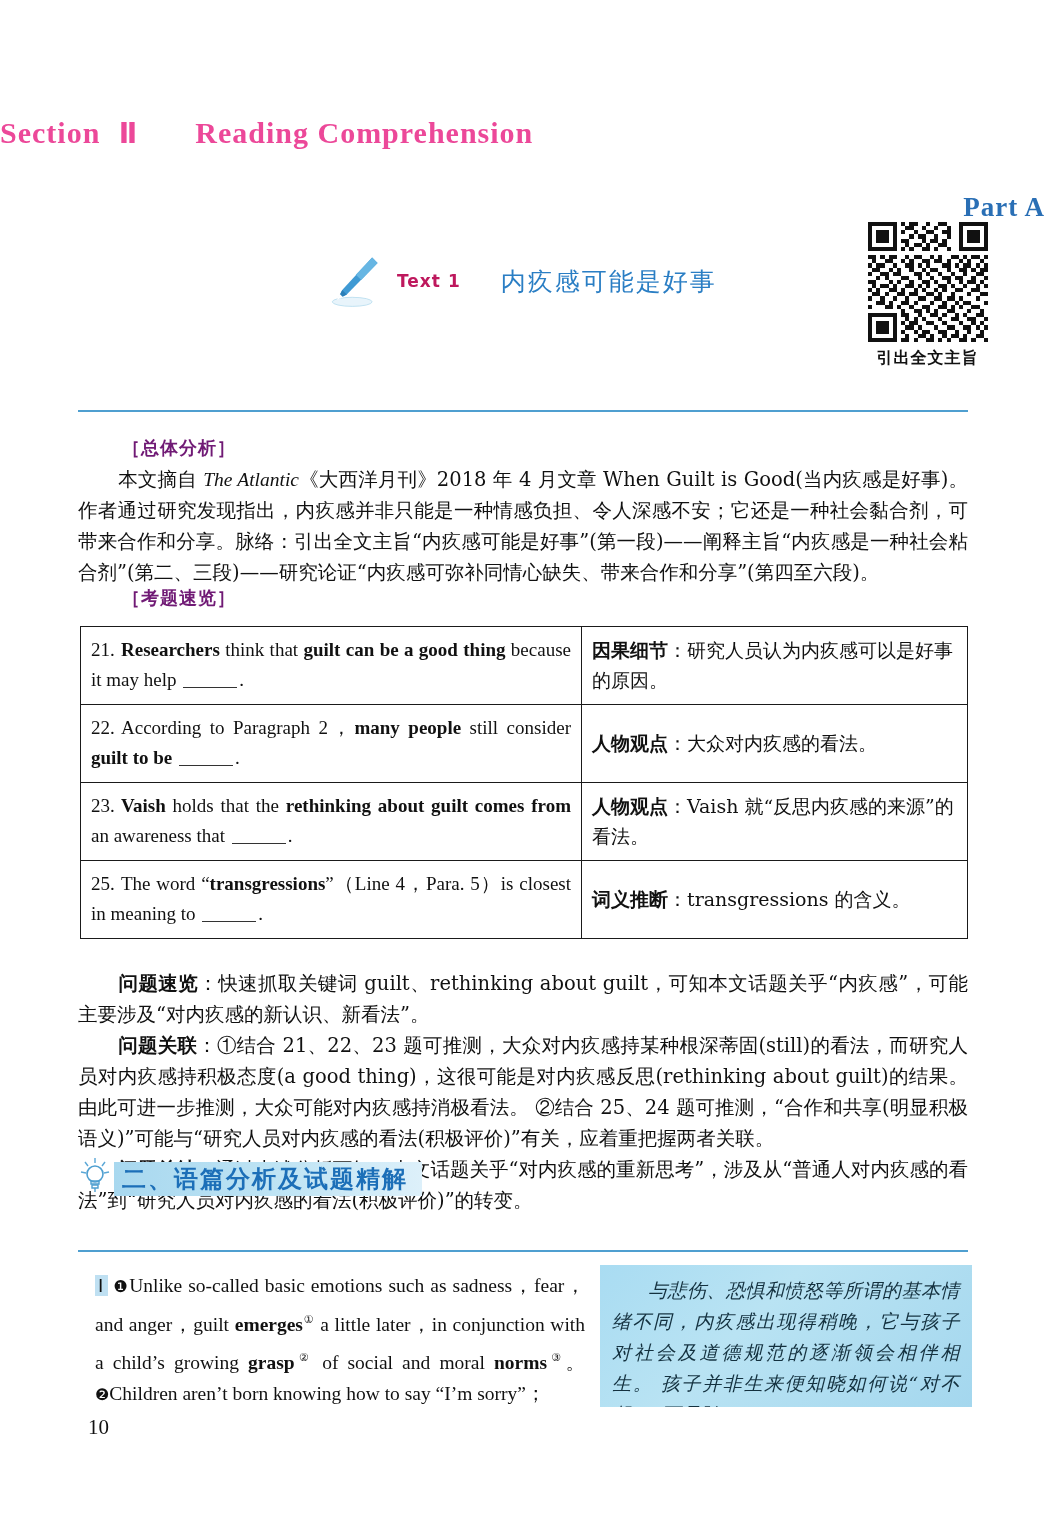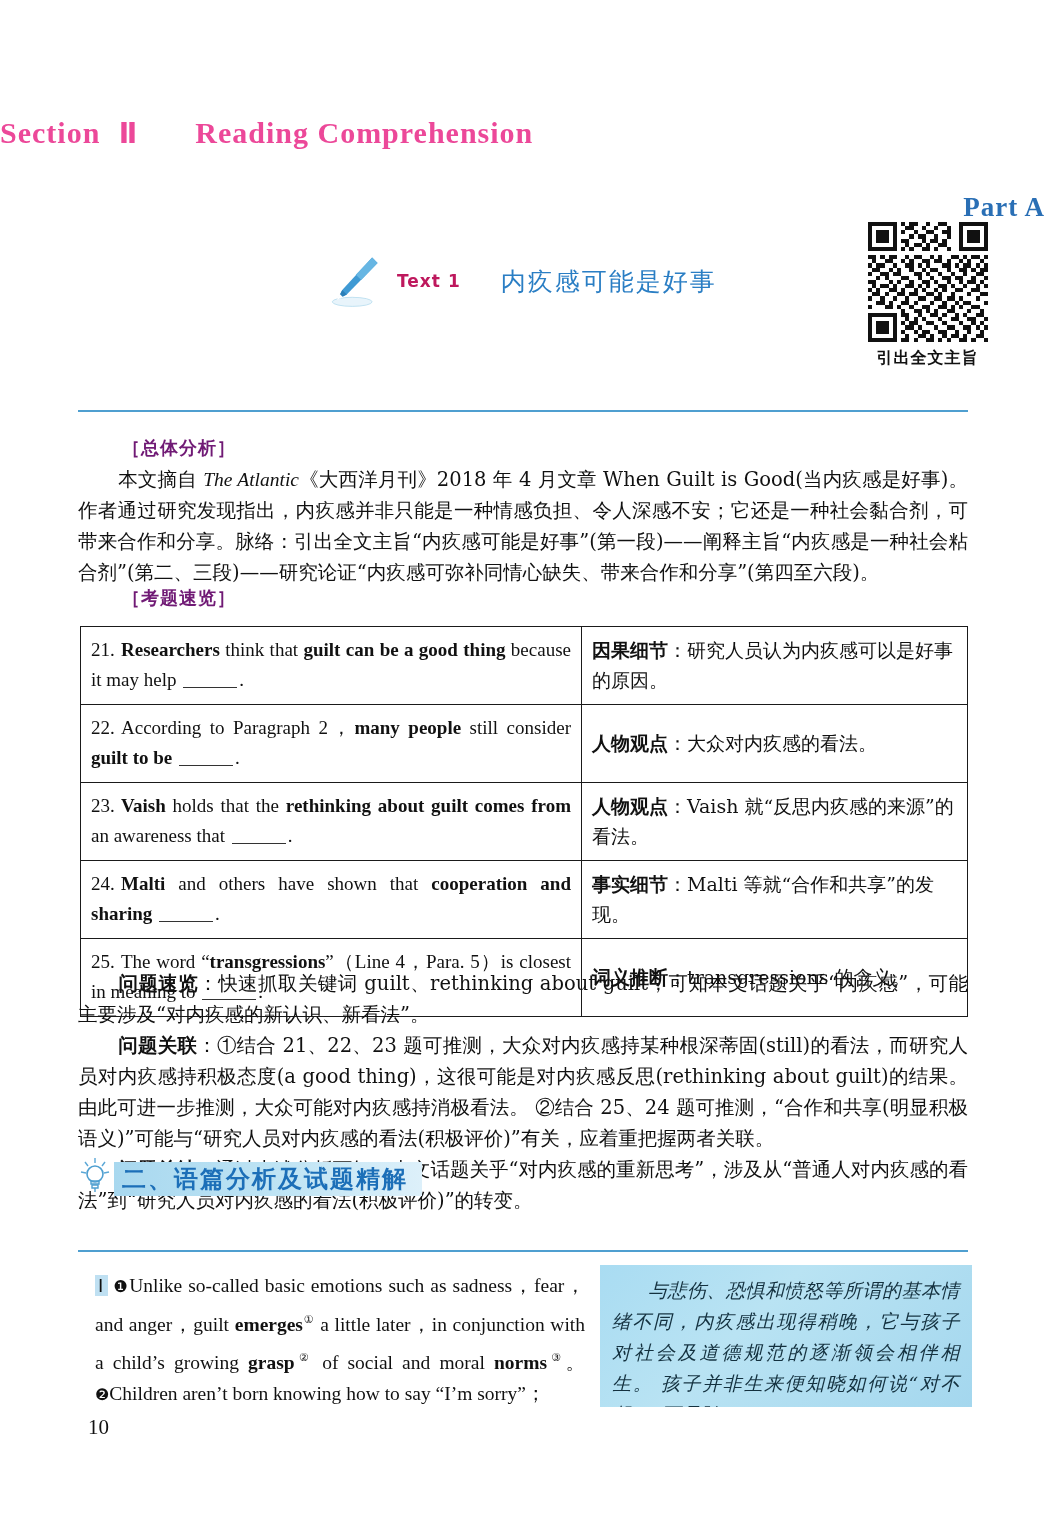--- a/index.html
+++ b/index.html
@@ -557,28 +557,20 @@
       <tr>
         <td class="left-cell">
           <span class="q-en"><span class="q-num">23.</span><b>Vaish</b><span> holds that the </span><b>rethinking about guilt comes from</b><span> an awareness that </span><span class="blank"></span><span>.</span></span>
         </td>
         <td>
           <span class="q-cn"><b>人物观点</b><span>：Vaish 就“反思内疚感的来源”的看法。</span></span>
         </td>
       </tr>
       <tr>
         <td class="left-cell">
-          <span class="q-en"><span class="q-num">24.</span><b>Malti</b><span> and others have shown that </span><b>cooperation and sharing</b><span> </span><span class="blank"></span><span>.</span></span>
-        </td>
-        <td>
-          <span class="q-cn"><b>事实细节</b><span>：Malti 等就“合作和共享”的发现。</span></span>
-        </td>
-      </tr>
-      <tr>
-        <td class="left-cell">
           <span class="q-en"><span class="q-num">25.</span><span>The word “</span><b>transgressions</b><span>”（Line 4，Para. 5）is closest in meaning to </span><span class="blank"></span><span>.</span></span>
         </td>
         <td>
           <span class="q-cn"><b>词义推断</b><span>：transgressions 的含义。</span></span>
         </td>
       </tr>
     </tbody>
   </table>
 
   <div class="cn-para" style="position:absolute; left:78px; top:968px; width:890px;">

